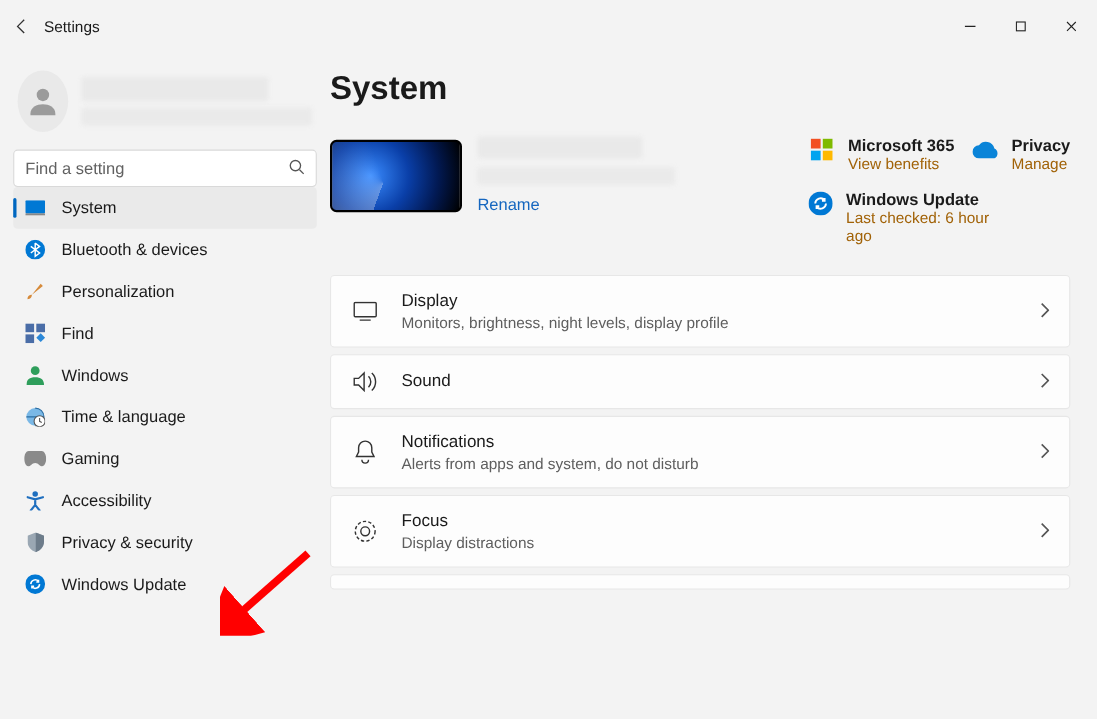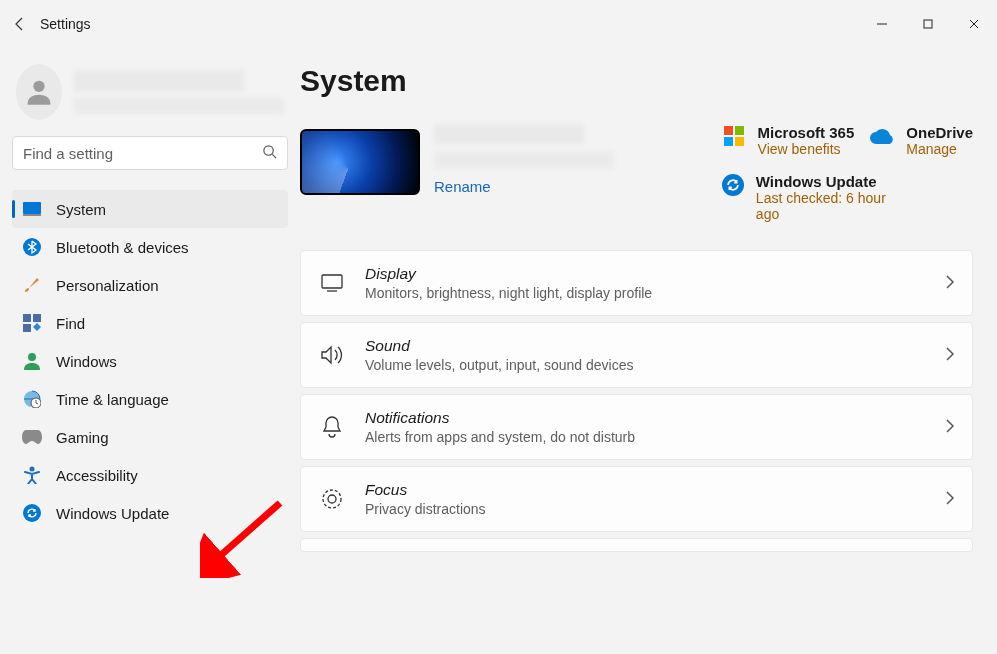--- a/index.html
+++ b/index.html
@@ -31,21 +31,21 @@
     width: 56px; height:56px; border-radius:50%;
     background:#e9e9e9; display:flex; align-items:center; justify-content:center;
     color:#9b9b9b;
   }
   .profile-text { flex:1; }
   .profile-name { height:22px; background:#e9e9e9; border-radius:3px; filter: blur(2px); width:170px;}
   .profile-sub { height:16px; background:#eaeaea; border-radius:3px; margin-top:6px; filter: blur(2px); width:210px;}
   .search {
     display:flex; align-items:center;
     height: 20px; background:#fff; border:1px solid #d9d9d9;
-    border-radius:4px; padding: 16px 10px; margin-bottom: 20px;
+    border-radius:4px; padding: 16px 10px; 
   }
   .search input {
     flex:1; border:none; outline:none; font-size:15px; background:transparent;
     color:#333;
   }
   .search input::placeholder { color:#616161; }
   .nav { list-style:none; }
   .nav li {
     display:flex; align-items:center; gap:14px;
     height:38px; padding: 0 10px; border-radius:4px;
@@ -56,21 +56,21 @@
   .nav li.active::before {
     content:""; position:absolute; left:0; top:10px; bottom:10px;
     width:3px; background:#0067c0; border-radius:2px;
   }
   .nav .ico { width:20px; height:20px; display:flex; align-items:center; justify-content:center; }
 
   
   .main { flex:1; padding: 16px 24px 0 0; overflow:auto; }
   h1 { font-size: 30px; font-weight:600; margin-bottom: 26px; }
   .hero { display:flex; align-items:flex-start; gap:24px; margin-bottom: 28px; }
-  .pc-block { display:flex; align-items:flex-end; gap:14px; }
+  .pc-block { display:flex; align-items:center; gap:14px; }
   .pc-thumb {
     width:120px; height:66px; border:2px solid #000; border-radius:6px;
     background: radial-gradient(circle at 30% 50%, #3a8cff 0%, #0a3fa8 40%, #021a55 70%, #000 100%);
     position:relative; overflow:hidden;
   }
   .pc-thumb::after{
     content:""; position:absolute; inset:0;
     background: conic-gradient(from 200deg at 40% 60%, rgba(255,255,255,.3), transparent 40%);
   }
   .pc-info .line1 { height:20px; width:150px; background:#e9e9e9; filter:blur(2px); border-radius:3px; }
@@ -84,21 +84,21 @@
   .wu-row { grid-column: 1 / span 2; display:flex; gap:12px; align-items:flex-start;}
 
   .cards { display:flex; flex-direction:column; gap:6px; }
   .card {
     background:#fdfdfd; border:1px solid #e7e7e7; border-radius:4px;
     display:flex; align-items:center; padding: 14px 18px; gap:20px;
     cursor:pointer;
   }
   .card .cico { width:26px; display:flex; align-items:center; justify-content:center; color:#333;}
   .card .ctext { flex:1; }
-  .card .ctitle { font-size:15.5px;font-style:italic; }
+  .card .ctitle { font-size:15.5px; }
   .card .csub { color:#5e5e5e; font-size:14px; margin-top:2px;}
   .card .chev { color:#555; }
 
   
   .arrow {
     position:absolute; left:200px; top:498px; pointer-events:none;
     transform: rotate(0deg);
   }
 </style>
 </head>
@@ -225,20 +225,29 @@
         <span class="ico">
             <svg width="16" height="18" viewBox="0 0 16 18">
               <circle cx="8" cy="3" r="2.5" fill="#1f6fbf"></circle>
               <path d="M1 6l7 2 7-2M8 8v5m-4 5l4-5 4 5" stroke="#1f6fbf" stroke-width="2" fill="none" stroke-linecap="round"></path>
             </svg>
           </span>
         <span>Accessibility</span>
       </li>
       <li>
         <span class="ico">
+            <svg width="15" height="18" viewBox="0 0 15 18">
+              <path d="M7.5 0 15 3v5c0 5-3 8-7.5 10C3 16 0 13 0 8V3z" fill="#9aa7b3"></path>
+              <path d="M7.5 0 15 3v5c0 5-3 8-7.5 10V0z" fill="#6d7c8a"></path>
+            </svg>
+          </span>
+        <span>Privacy &amp; security</span>
+      </li>
+      <li>
+        <span class="ico">
             <svg width="18" height="18" viewBox="0 0 18 18">
               <circle cx="9" cy="9" r="9" fill="#0078d4"></circle>
               <path d="M5 9a4 4 0 017-2.5M13 9a4 4 0 01-7 2.5M12 5v2h-2M6 13v-2h2" stroke="#fff" stroke-width="1.4" fill="none"></path>
             </svg>
           </span>
         <span>Windows Update</span>
       </li>
     </ul>
   </div>
 
@@ -270,21 +279,21 @@
             <div class="promo-sub">View benefits</div>
           </div>
         </div>
         <div class="promo">
           <span class="ico">
             <svg width="24" height="16" viewBox="0 0 24 16">
                 <path d="M6 16a6 6 0 010-12 8 8 0 0114 3 5 5 0 010 9z" fill="#0a84d8"></path>
               </svg>
           </span>
           <div>
-            <div class="promo-title">OneDrive</div>
+            <div class="promo-title">Privacy</div>
             <div class="promo-sub">Manage</div>
           </div>
         </div>
         <div class="wu-row promo">
           <span class="ico">
             <svg width="22" height="22" viewBox="0 0 18 18">
                 <circle cx="9" cy="9" r="9" fill="#0078d4"></circle>
                 <path d="M5 9a4 4 0 017-2.5M13 9a4 4 0 01-7 2.5M12 5v2h-2M6 13v-2h2" stroke="#fff" stroke-width="1.4" fill="none"></path>
               </svg>
           </span>
@@ -299,37 +308,36 @@
     <div class="cards">
       <div class="card">
         <span class="cico">
             <svg width="22" height="18" viewBox="0 0 22 18">
               <rect x="1" y="1" width="20" height="13" rx="1" fill="none" stroke="#333" stroke-width="1.3"></rect>
               <path d="M6 17h10" stroke="#333" stroke-width="1.3"></path>
             </svg>
           </span>
         <div class="ctext">
           <div class="ctitle">Display</div>
-          <div class="csub">Monitors, brightness, night light, display profile</div>
+          <div class="csub">Monitors, brightness, night levels, display profile</div>
         </div>
         <span class="chev"><svg width="8" height="14" viewBox="0 0 8 14">
               <path d="M1 1l6 6-6 6" fill="none" stroke="#555" stroke-width="1.5"></path>
             </svg></span>
       </div>
 
       <div class="card">
         <span class="cico">
             <svg width="22" height="20" viewBox="0 0 22 20">
               <path d="M1 7h4l5-5v16l-5-5H1z" fill="none" stroke="#333" stroke-width="1.3"></path>
               <path d="M14 5a7 7 0 010 10M17 2a11 11 0 010 16" fill="none" stroke="#333" stroke-width="1.3"></path>
             </svg>
           </span>
         <div class="ctext">
           <div class="ctitle">Sound</div>
-          <div class="csub">Volume levels, output, input, sound devices</div>
         </div>
         <span class="chev"><svg width="8" height="14" viewBox="0 0 8 14">
               <path d="M1 1l6 6-6 6" fill="none" stroke="#555" stroke-width="1.5"></path>
             </svg></span>
       </div>
 
       <div class="card">
         <span class="cico">
             <svg width="20" height="22" viewBox="0 0 20 22">
               <path d="M10 1a6 6 0 016 6v4l2 4H2l2-4V7a6 6 0 016-6zM7 18a3 3 0 006 0" fill="none" stroke="#333" stroke-width="1.3"></path>
@@ -346,21 +354,21 @@
 
       <div class="card">
         <span class="cico">
             <svg width="22" height="22" viewBox="0 0 22 22">
               <circle cx="11" cy="11" r="9" fill="none" stroke="#333" stroke-width="1.3" stroke-dasharray="3 2"></circle>
               <circle cx="11" cy="11" r="4" fill="none" stroke="#333" stroke-width="1.3"></circle>
             </svg>
           </span>
         <div class="ctext">
           <div class="ctitle">Focus</div>
-          <div class="csub">Privacy distractions</div>
+          <div class="csub">Display distractions</div>
         </div>
         <span class="chev"><svg width="8" height="14" viewBox="0 0 8 14">
               <path d="M1 1l6 6-6 6" fill="none" stroke="#555" stroke-width="1.5"></path>
             </svg></span>
       </div>
 
       <div class="card" style="height:14px; padding:0;"></div>
     </div>
   </div>
 </div>

